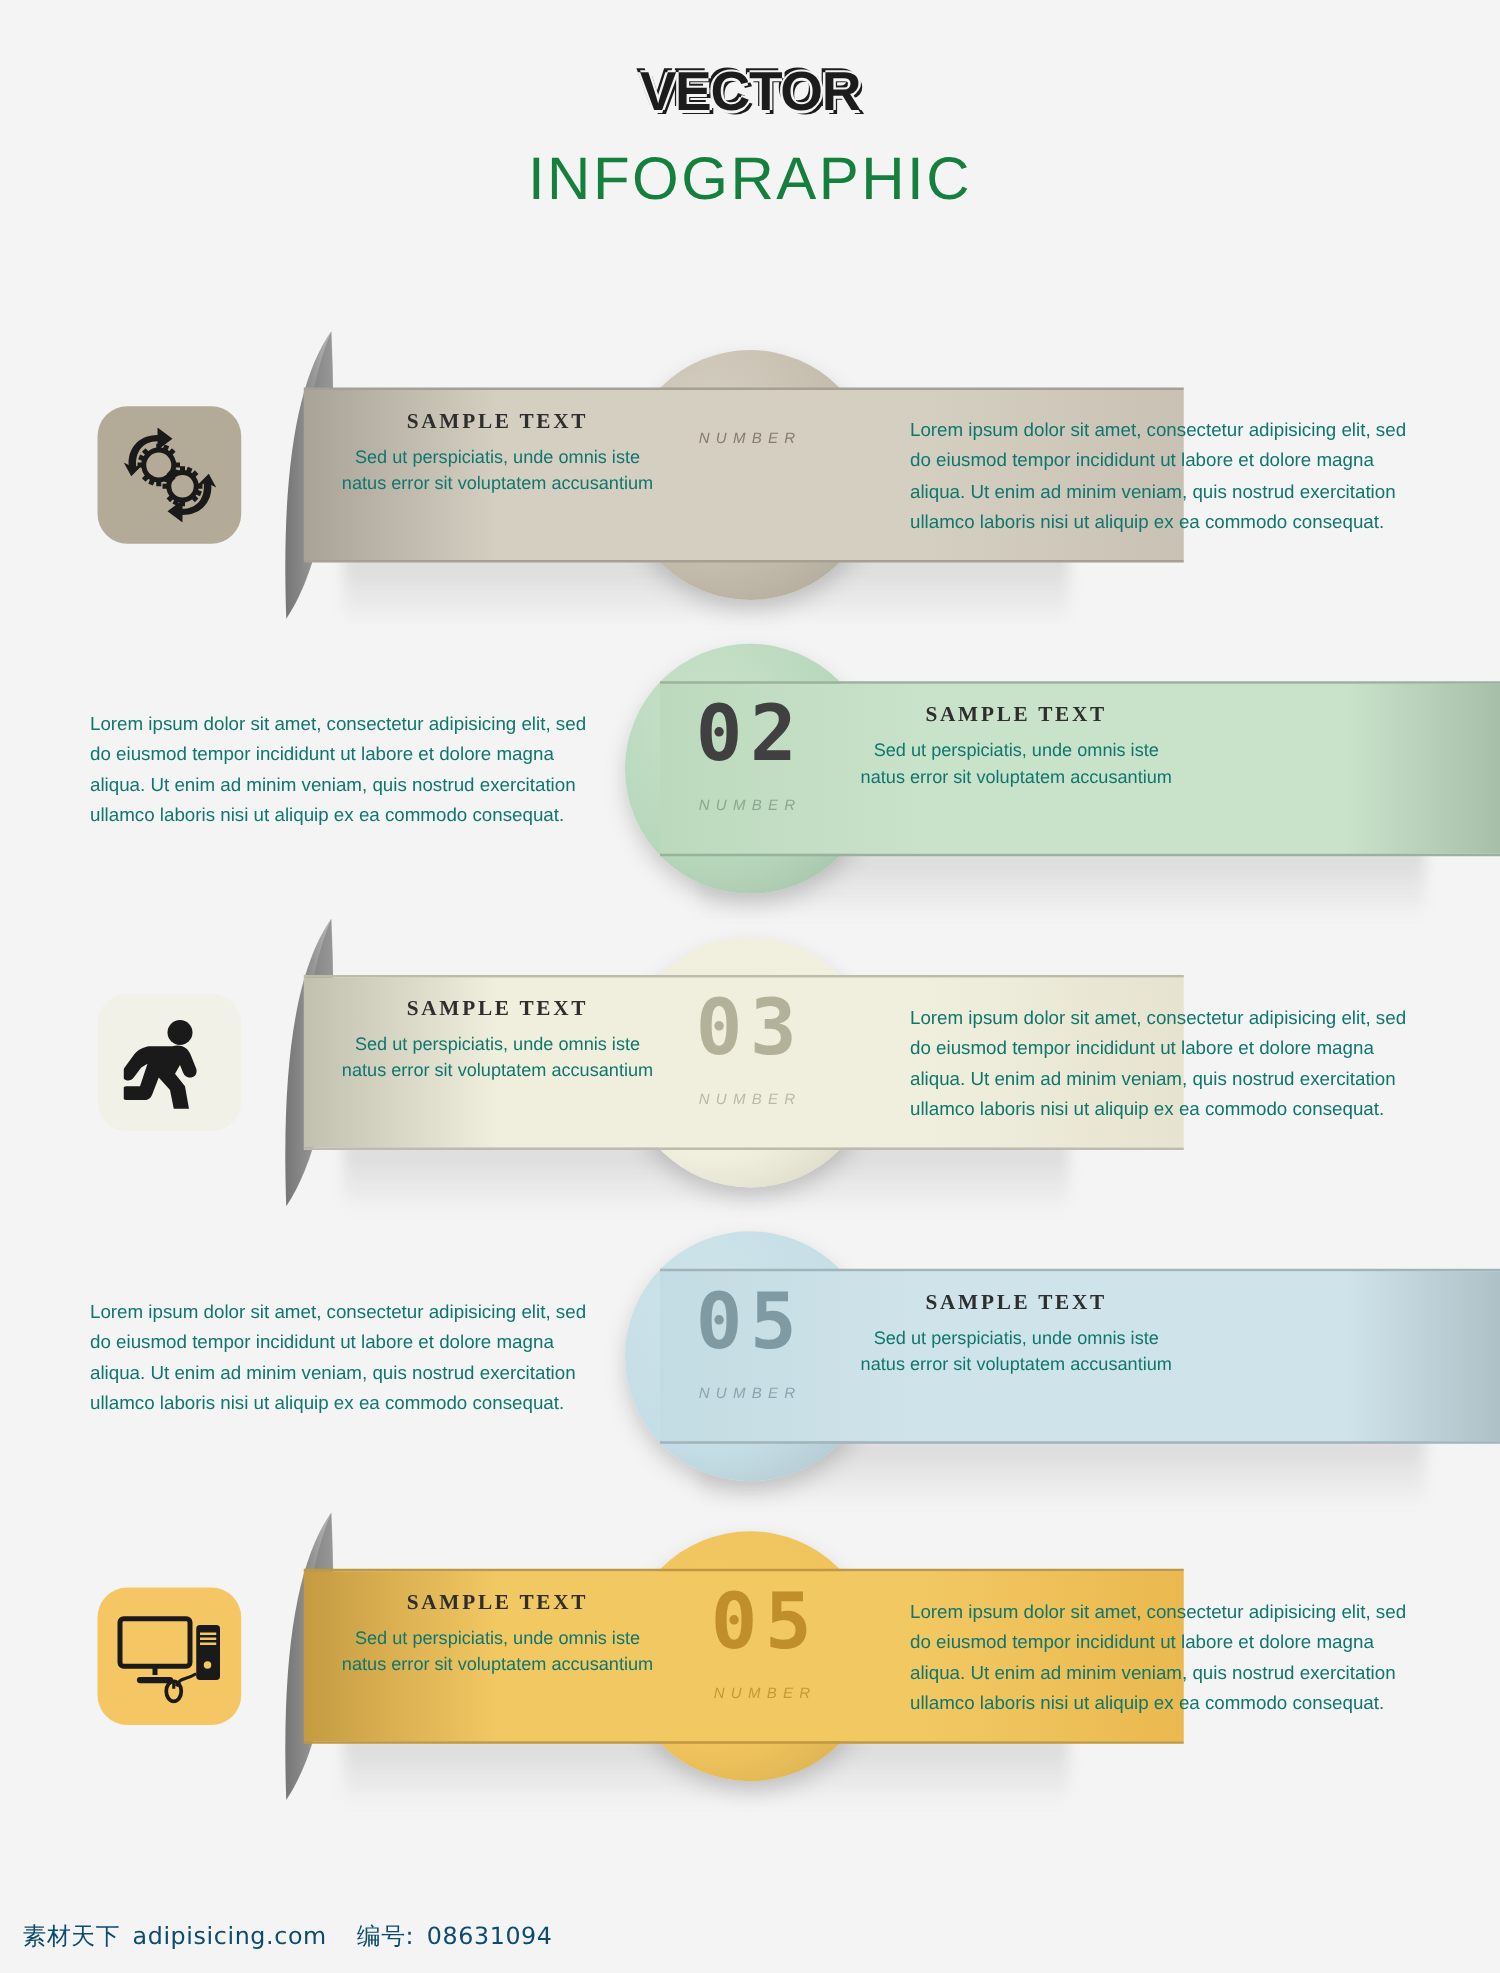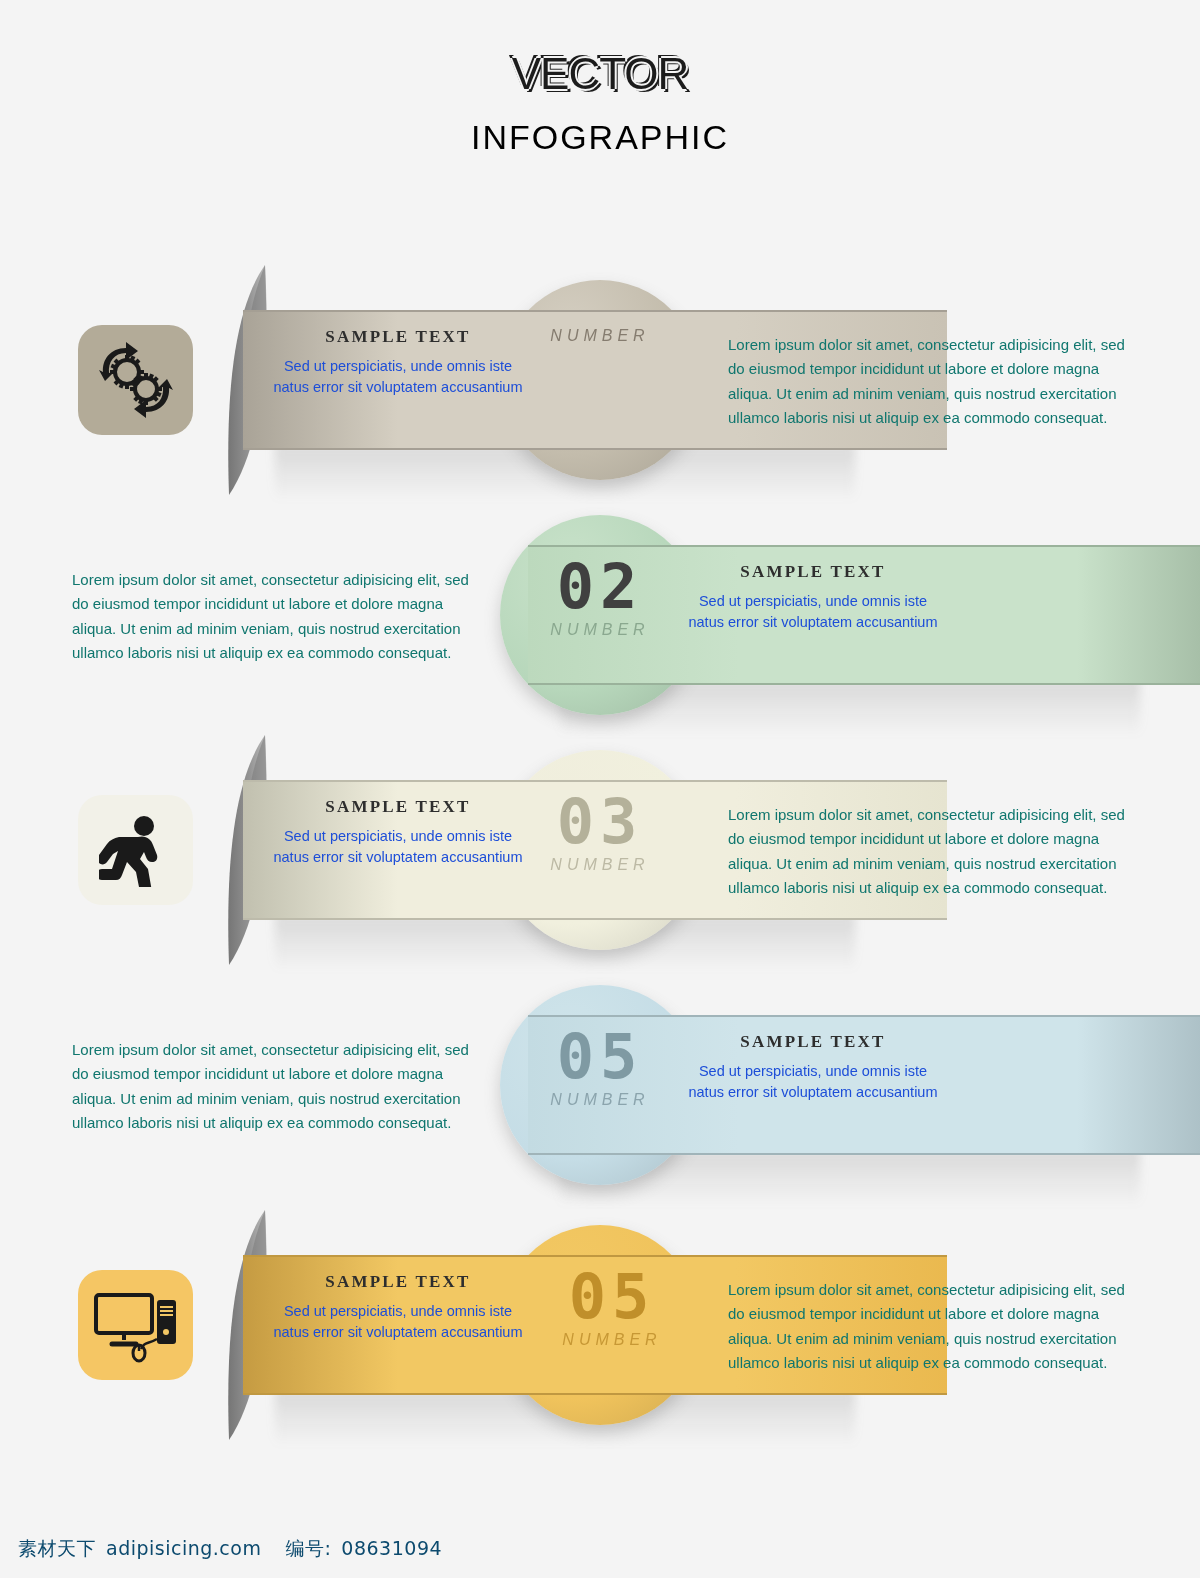--- a/index.html
+++ b/index.html
@@ -17,37 +17,37 @@
   .header {
     position: absolute;
     top: 0; left: 0; right: 0;
     height: 200px;
     text-align: center;
     padding-top: 52px;
   }
   .title-vector {
     font-family: "Liberation Sans", sans-serif;
     font-size: 44px;
-    font-weight: normal;
+    font-weight: bold;
     letter-spacing: -1px;
     color: #1c1c1c;
     line-height: 1;
     display: inline-block;
     -webkit-text-stroke: 0px;
     text-shadow:
        2px 0 0 #f4f4f4, -2px 0 0 #f4f4f4,
        0 2px 0 #f4f4f4, 0 -2px 0 #f4f4f4,
        3px 3px 0 #1c1c1c, -3px -3px 0 #1c1c1c;
   }
   .title-infographic {
     font-family: "Liberation Sans", sans-serif;
-    font-size: 34px;
+    font-size: 48px;
     font-weight: 300;
     letter-spacing: 2px;
-    color: #000000;
+    color: #15803d;
     line-height: 1;
     margin-top: 24px;
   }
 
   
   .row {
     position: absolute;
     left: 0;
     width: 1200px;
     height: 250px;
@@ -130,46 +130,46 @@
     font-size: 17px;
     font-weight: bold;
     letter-spacing: 2.2px;
     color: #2e2e2e;
     white-space: nowrap;
   }
   .desc-text {
     font-family: "Liberation Sans", sans-serif;
     font-size: 14.5px;
     line-height: 1.45;
-    color: #1d4ed8;
+    color: #0f766e;
     margin-top: 9px;
   }
 
   
   .num-block {
     position: absolute;
     top: 68px;
     width: 150px;
     text-align: center;
     z-index: 7;
   }
   .num-digits {
     font-family: "DejaVu Sans Mono", monospace;
     font-size: 62px;
     font-weight: bold;
     letter-spacing: 6px;
     line-height: 0.95;
   }
   .num-label {
     font-family: "Liberation Sans", sans-serif;
-    font-size: 16px;
+    font-size: 12px;
     font-style: italic;
     font-weight: 500;
     letter-spacing: 5px;
-    margin-top: 4px;
+    margin-top: 20px;
   }
 
   
   .side-para {
     position: absolute;
     width: 400px;
     top: 78px;
     font-family: "Liberation Sans", sans-serif;
     font-size: 15px;
     line-height: 1.62;

